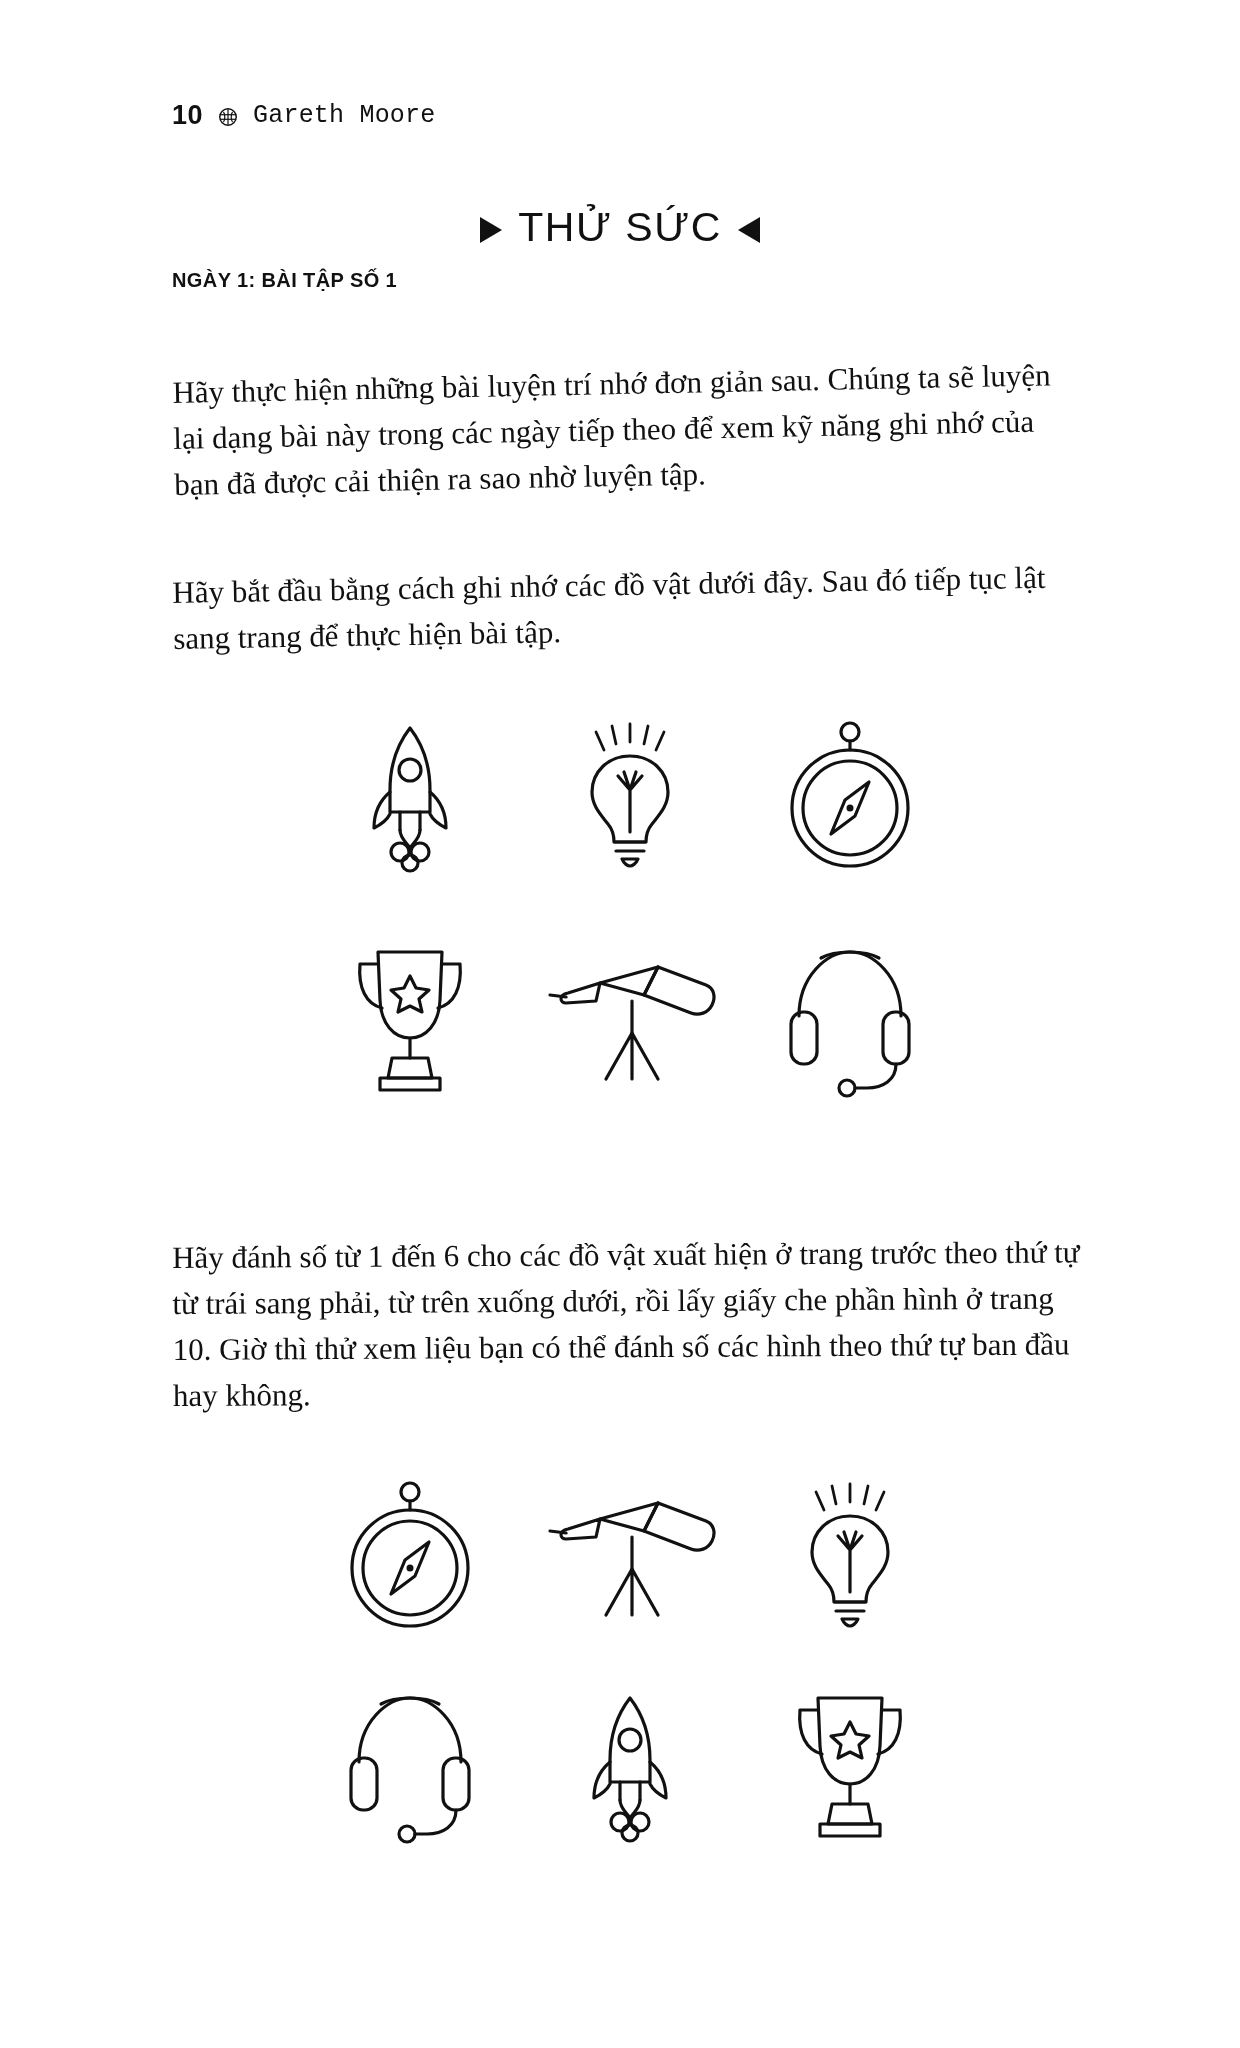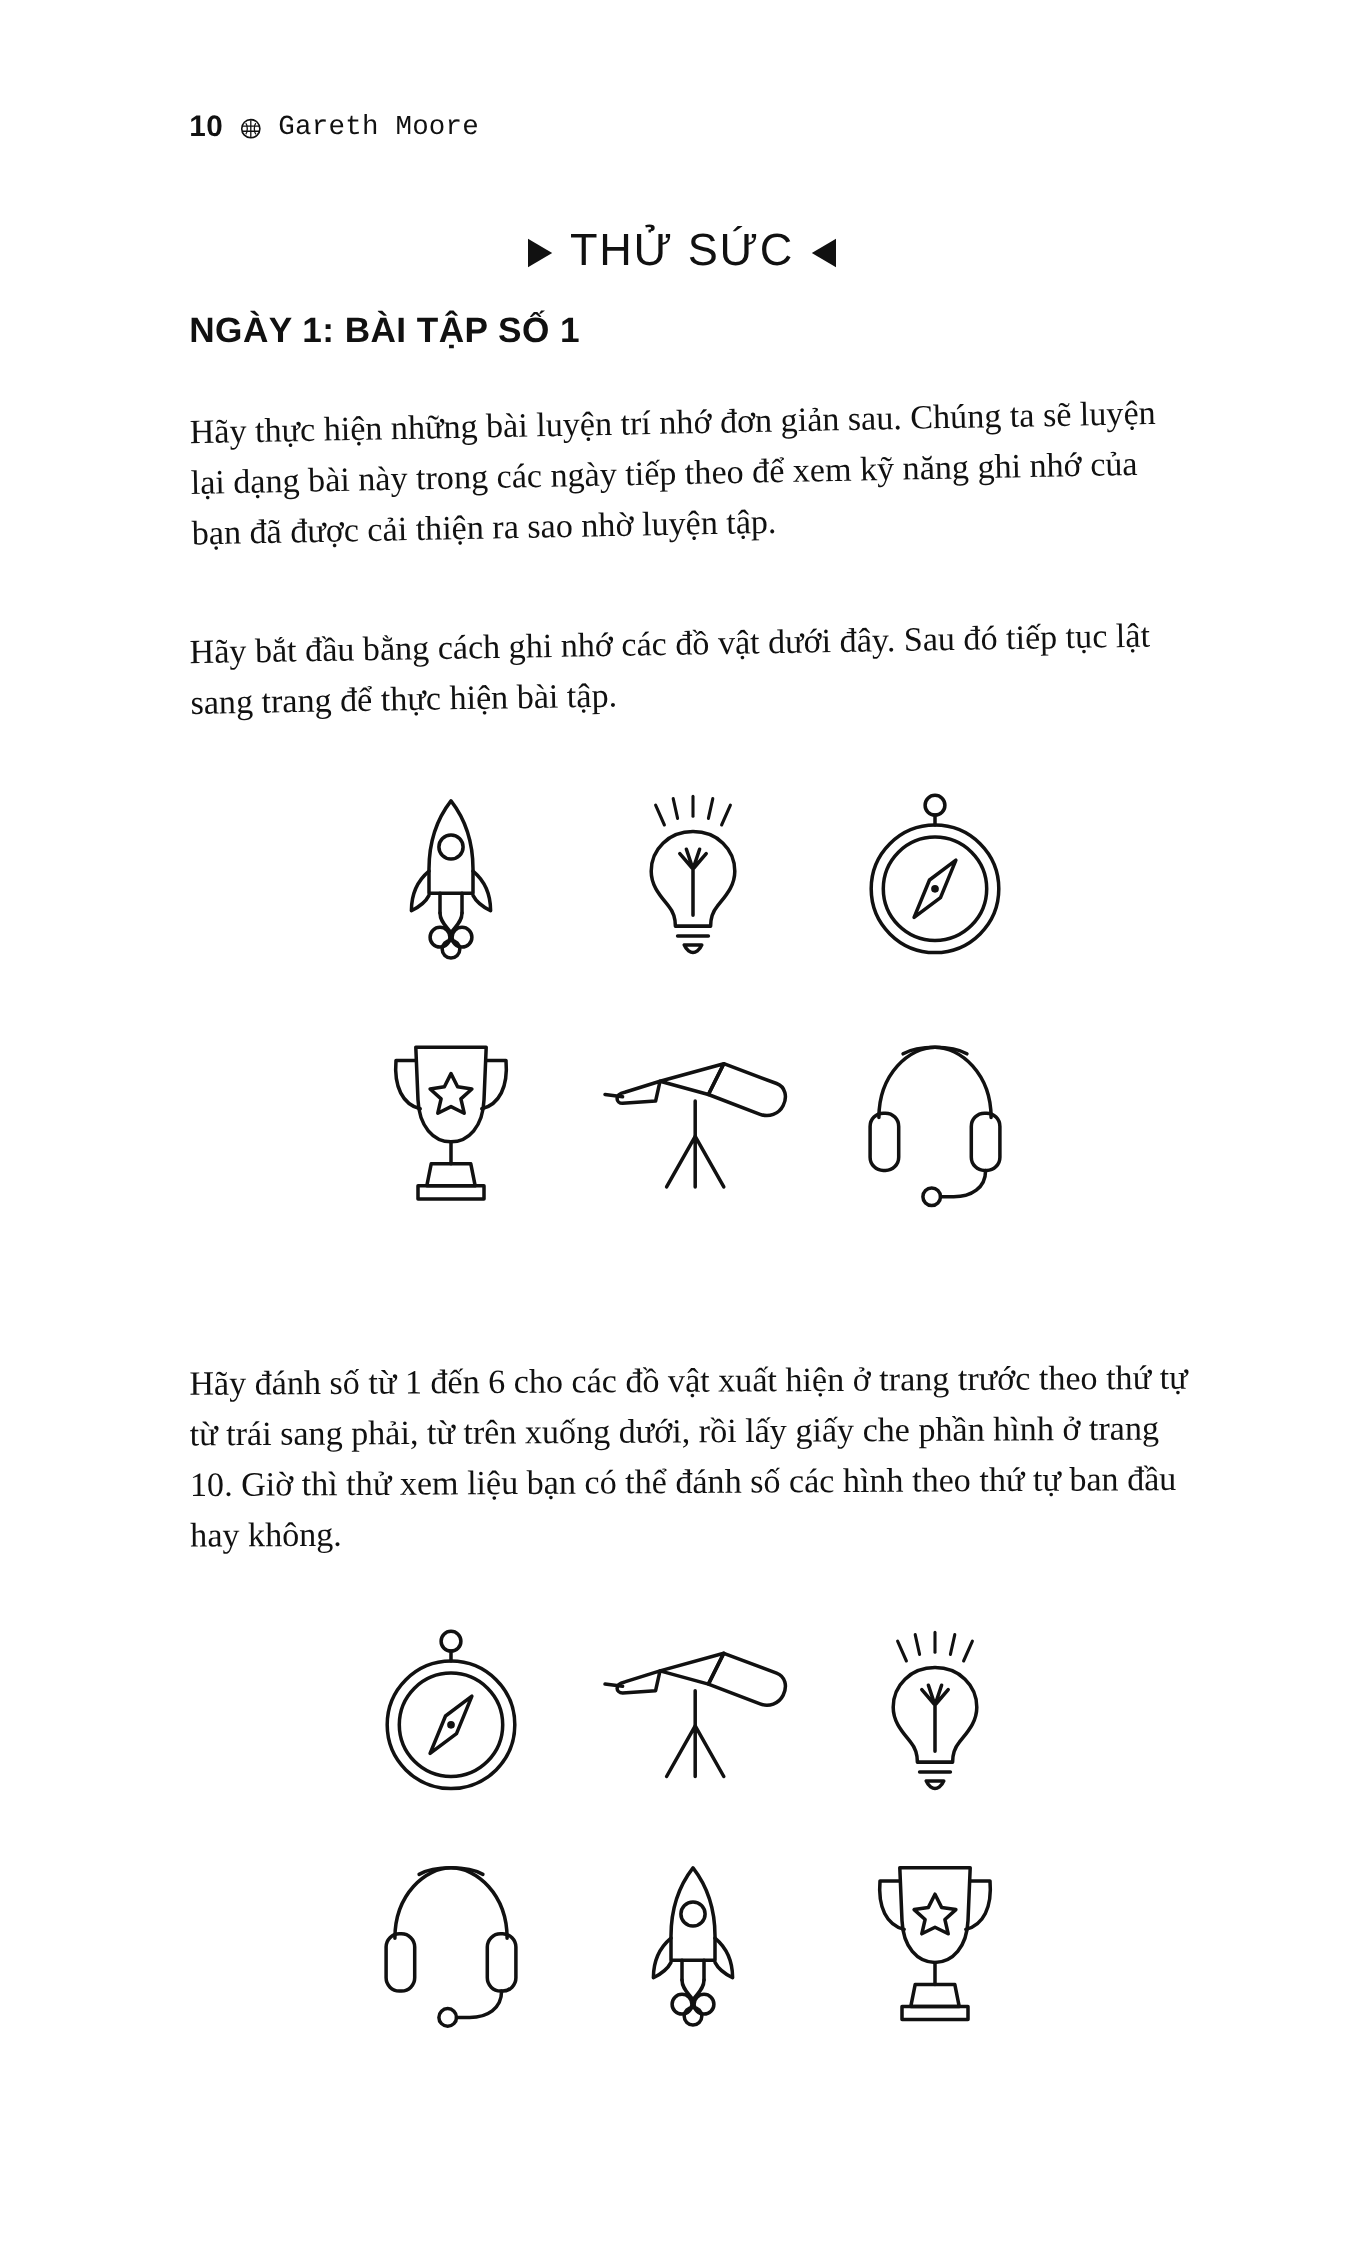--- a/index.html
+++ b/index.html
@@ -77,25 +77,25 @@
     border-top: 13px solid transparent;
     border-bottom: 13px solid transparent;
   }
   .tri.left { border-left: 22px solid #111; }
   .tri.right { border-right: 22px solid #111; }
   .section-title .label { position: relative; top: -2px; }
 
   
   .day-heading {
     position: absolute;
-    top: 282px;
+    top: 269px;
     left: 172px;
     font-family: "Liberation Sans", sans-serif;
     font-weight: bold;
-    font-size: 32px;
+    font-size: 20px;
     letter-spacing: 0.4px;
     color: #111;
   }
 
   
   .para {
     position: absolute;
     left: 172px;
     width: 900px;
     font-family: "Liberation Serif", serif;

